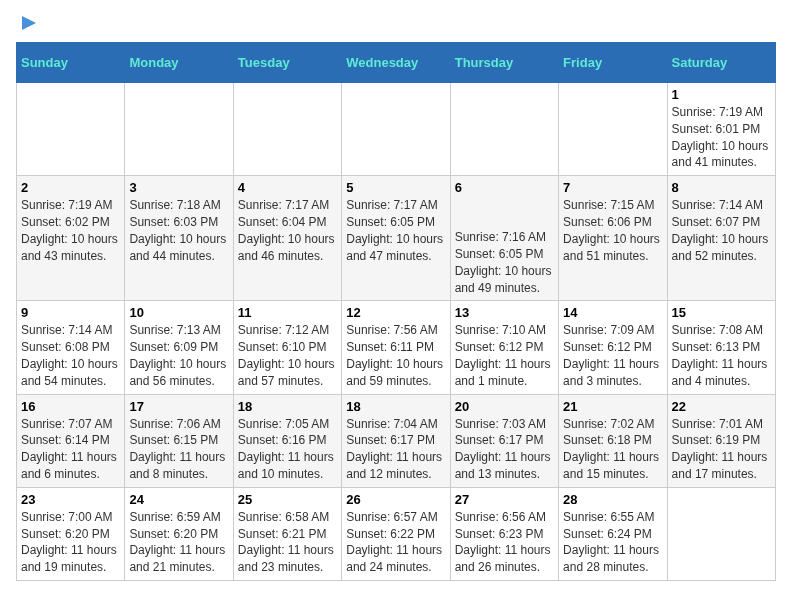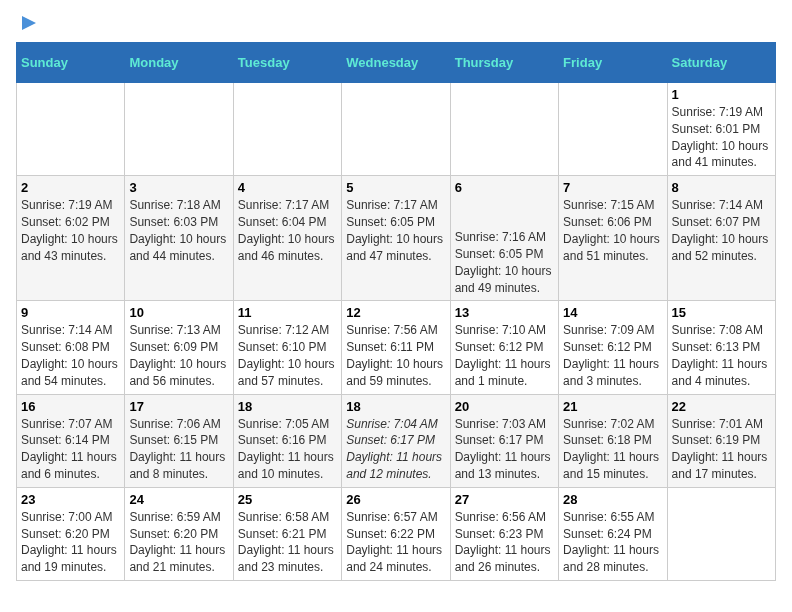--- a/index.html
+++ b/index.html
@@ -220,21 +220,21 @@
 Daylight: 11 hours and 8 minutes.</div>
         </td>
         <td>
           <span class="day-num">18</span>
           <div class="day-info" style="white-space: pre-line;">Sunrise: 7:05 AM
 Sunset: 6:16 PM
 Daylight: 11 hours and 10 minutes.</div>
         </td>
         <td>
           <span class="day-num">18</span>
-          <div class="day-info" style="white-space: pre-line; font-style: italic;">Sunrise: 7:04 AM
+          <div class="day-info" style="white-space: pre-line;">Sunrise: 7:04 AM
 Sunset: 6:17 PM
 Daylight: 11 hours and 12 minutes.</div>
         </td>
         <td>
           <span class="day-num">20</span>
           <div class="day-info" style="white-space: pre-line;">Sunrise: 7:03 AM
 Sunset: 6:17 PM
 Daylight: 11 hours and 13 minutes.</div>
         </td>
         <td>

